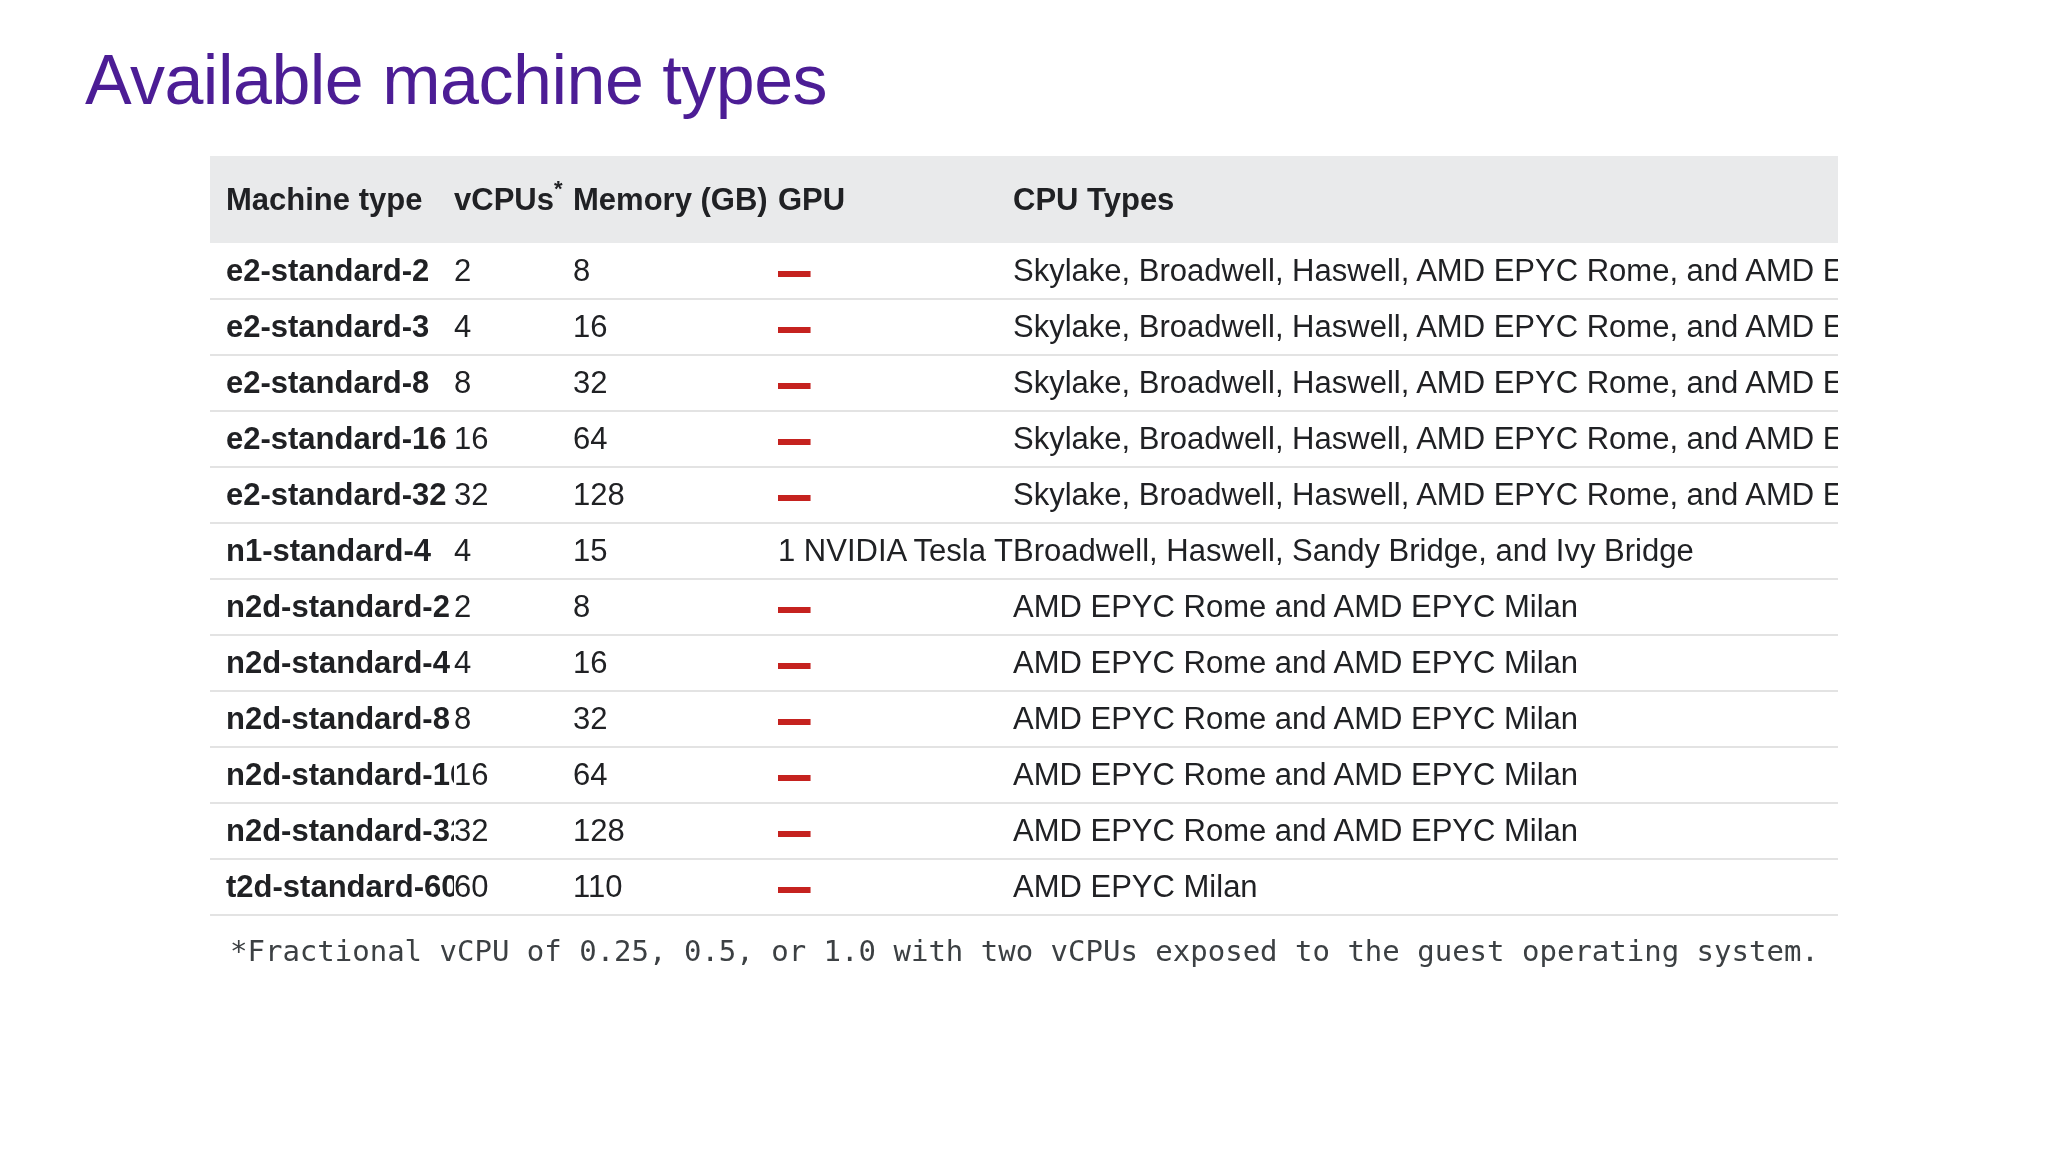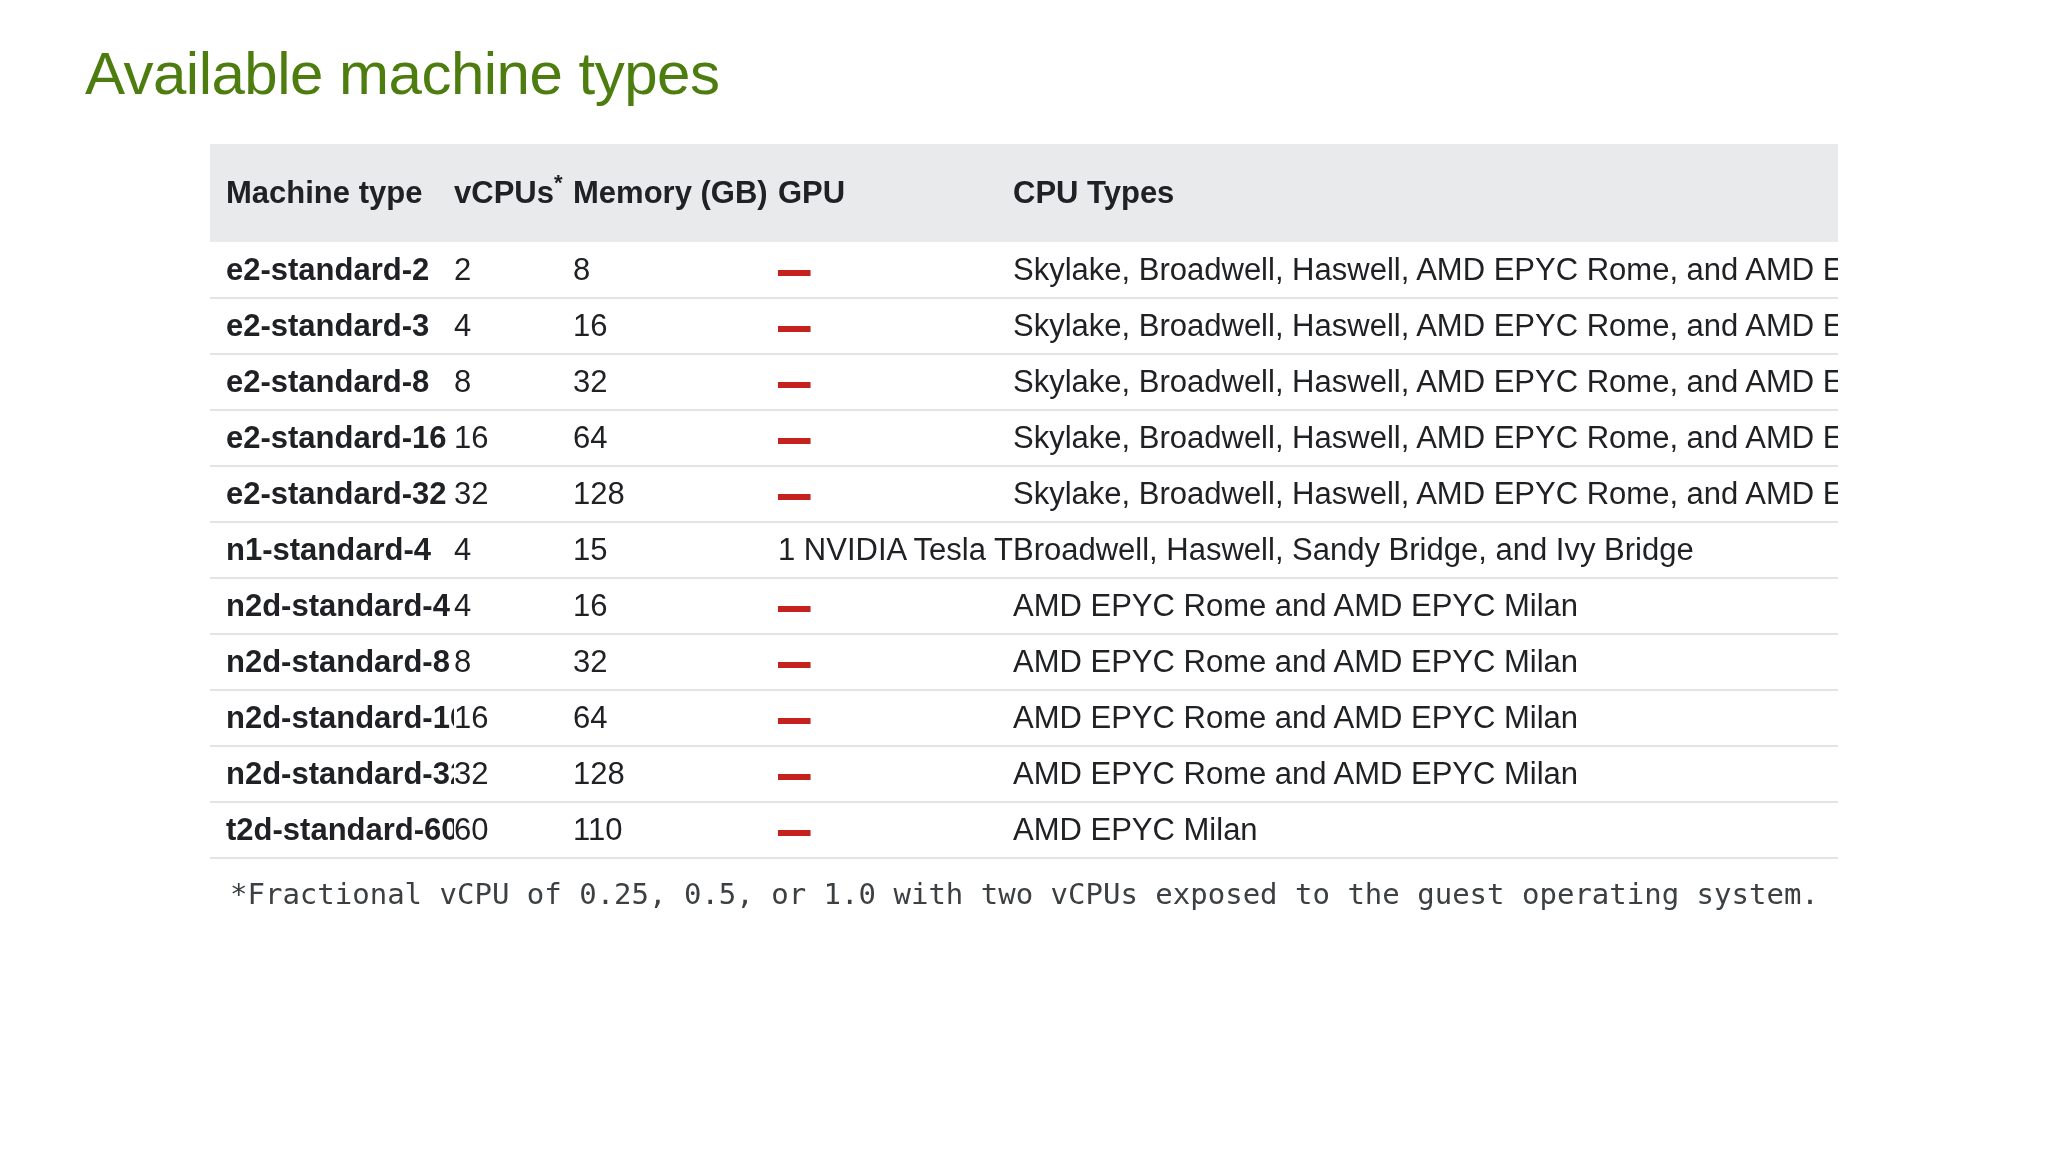--- a/index.html
+++ b/index.html
@@ -17,46 +17,46 @@
   }
   body {
     width: 2048px;
     height: 1152px;
     overflow: hidden;
     font-family: "Liberation Sans", "DejaVu Sans", sans-serif;
     color: var(--text);
   }
   .page-title {
     margin: 38px 0 9px 85px;
-    font-size: 60px;
+    font-size: 70px;
     line-height: 1.2;
     font-weight: 500;
     letter-spacing: -0.5px;
-    color: #4d7c0f;
+    color: #4c1d95;
   }
   .table-wrap {
     margin: 34px 0 0 210px;
     width: 1628px;
   }
   table.machine-table {
     border-collapse: collapse;
     table-layout: fixed;
     width: 1628px;
     font-size: 31px;
     color: var(--text);
   }
   col.c-machine { width: 244px; }
   col.c-vcpus   { width: 119px; }
   col.c-memory  { width: 205px; }
   col.c-gpu     { width: 235px; }
   col.c-cpu     { width: 825px; }
 
   thead th {
     background: var(--header-bg);
-    height: 98px;
+    height: 87px;
     font-weight: 700;
     text-align: left;
     vertical-align: middle;
     padding: 0;
     white-space: nowrap;
   }
   thead th.first { padding-left: 16px; }
   thead th sup {
     font-size: 22px;
     line-height: 0;
@@ -148,20 +148,27 @@
         <td>Skylake, Broadwell, Haswell, AMD EPYC Rome, and AMD EPYC Milan</td>
       </tr>
       <tr>
         <td class="first">n1-standard-4</td>
         <td>4</td>
         <td>15</td>
         <td class="cell-gpu">1 NVIDIA Tesla T4</td>
         <td>Broadwell, Haswell, Sandy Bridge, and Ivy Bridge</td>
       </tr>
       <tr>
+        <td class="first">n2d-standard-2</td>
+        <td>2</td>
+        <td>8</td>
+        <td class="cell-gpu"><span class="dash">—</span></td>
+        <td>AMD EPYC Rome and AMD EPYC Milan</td>
+      </tr>
+      <tr>
         <td class="first">n2d-standard-4</td>
         <td>4</td>
         <td>16</td>
         <td class="cell-gpu"><span class="dash">—</span></td>
         <td>AMD EPYC Rome and AMD EPYC Milan</td>
       </tr>
       <tr>
         <td class="first">n2d-standard-8</td>
         <td>8</td>
         <td>32</td>

